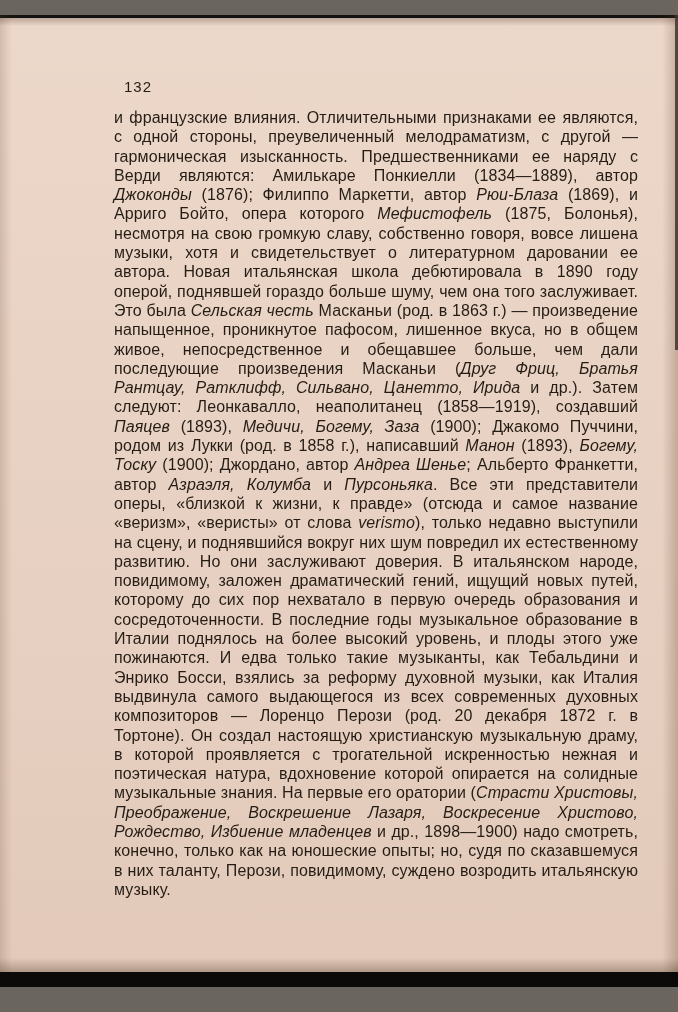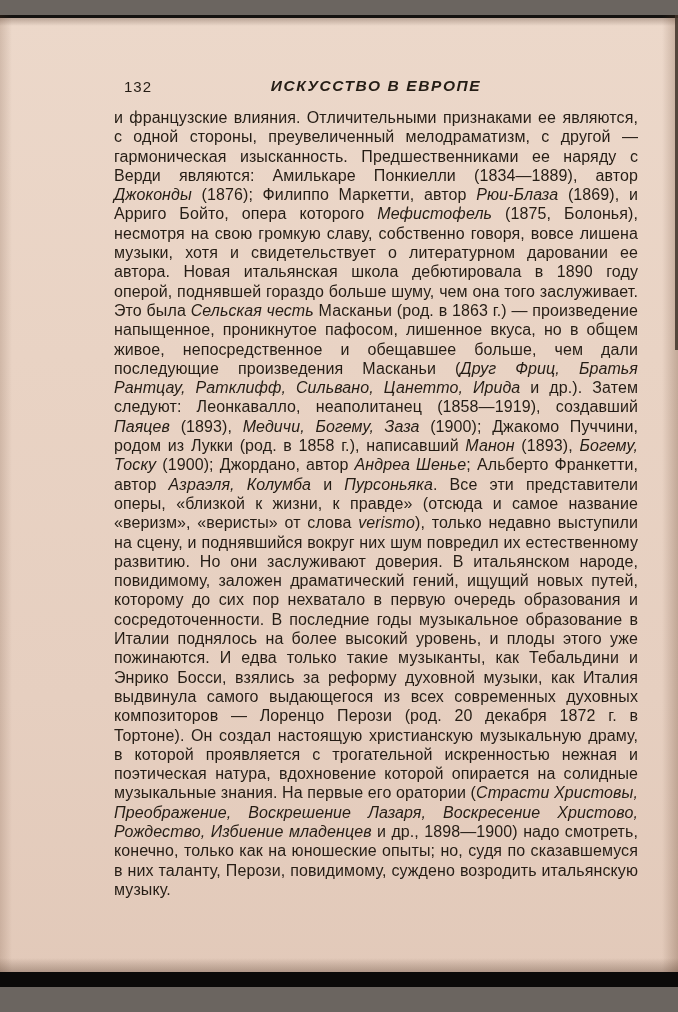--- a/index.html
+++ b/index.html
@@ -74,21 +74,20 @@
 <div class="scan-page">
 
   <div class="edge-top"></div>
   <div class="edge-top-fade"></div>
   <div class="edge-right-sliver"></div>
   <div class="shade-right"></div>
   <div class="shade-left"></div>
 
   <div class="page-header">
     <span class="page-number">132</span>
-    <span class="running-title">ИСКУССТВО В ЕВРОПЕ</span>
   </div>
 
   <div class="text-block"><span>и французские влияния. Отличительными признаками ее являются, с одной стороны, преувеличенный мелодраматизм, с другой — гармоническая изысканность. Предшественниками ее наряду с Верди являются: Амилькаре Понкиелли (1834—1889), автор </span><span class="ital">Джоконды</span><span> (1876); Филиппо Маркетти, автор </span><span class="ital">Рюи-Блаза</span><span> (1869), и Арриго Бойто, опера которого </span><span class="ital">Мефистофель</span><span> (1875, Болонья), несмотря на свою громкую славу, собственно говоря, вовсе лишена музыки, хотя и свидетельствует о литературном даровании ее автора. Новая итальянская школа дебютировала в 1890 году оперой, поднявшей гораздо больше шуму, чем она того заслуживает. Это была </span><span class="ital">Сельская честь</span><span> Масканьи (род. в 1863 г.) — произведение напыщенное, проникнутое пафосом, лишенное вкуса, но в общем живое, непосредственное и обещавшее больше, чем дали последующие произведения Масканьи (</span><span class="ital">Друг Фриц, Братья Рантцау, Ратклифф, Сильвано, Цанетто, Ирида</span><span> и др.). Затем следуют: Леонкавалло, неаполитанец (1858—1919), создавший </span><span class="ital">Паяцев</span><span> (1893), </span><span class="ital">Медичи, Богему, Заза</span><span> (1900); Джакомо Пуччини, родом из Лукки (род. в 1858 г.), написавший </span><span class="ital">Манон</span><span> (1893), </span><span class="ital">Богему, Тоску</span><span> (1900); Джордано, автор </span><span class="ital">Андреа Шенье</span><span>; Альберто Франкетти, автор </span><span class="ital">Азраэля, Колумба</span><span> и </span><span class="ital">Пурсоньяка</span><span>. Все эти представители оперы, «близкой к жизни, к правде» (отсюда и самое название «веризм», «веристы» от слова </span><span class="ital">verismo</span><span>), только недавно выступили на сцену, и поднявшийся вокруг них шум повредил их естественному развитию. Но они заслуживают доверия. В итальянском народе, повидимому, заложен драматический гений, ищущий новых путей, которому до сих пор нехватало в первую очередь образования и сосредоточенности. В последние годы музыкальное образование в Италии поднялось на более высокий уровень, и плоды этого уже пожинаются. И едва только такие музыканты, как Тебальдини и Энрико Босси, взялись за реформу духовной музыки, как Италия выдвинула самого выдающегося из всех современных духовных композиторов — Лоренцо Перози (род. 20 декабря 1872 г. в Тортоне). Он создал настоящую христианскую музыкальную драму, в которой проявляется с трогательной искренностью нежная и поэтическая натура, вдохновение которой опирается на солидные музыкальные знания. На первые его оратории (</span><span class="ital">Страсти Христовы, Преображение, Воскрешение Лазаря, Воскресение Христово, Рождество, Избиение младенцев</span><span> и др., 1898—1900) надо смотреть, конечно, только как на юношеские опыты; но, судя по сказавшемуся в них таланту, Перози, повидимому, суждено возродить итальянскую музыку.</span></div>
 
   <div class="edge-bottom-shadow"></div>
   <div class="edge-bottom"></div>
 
 </div>
 
 </body></html>

